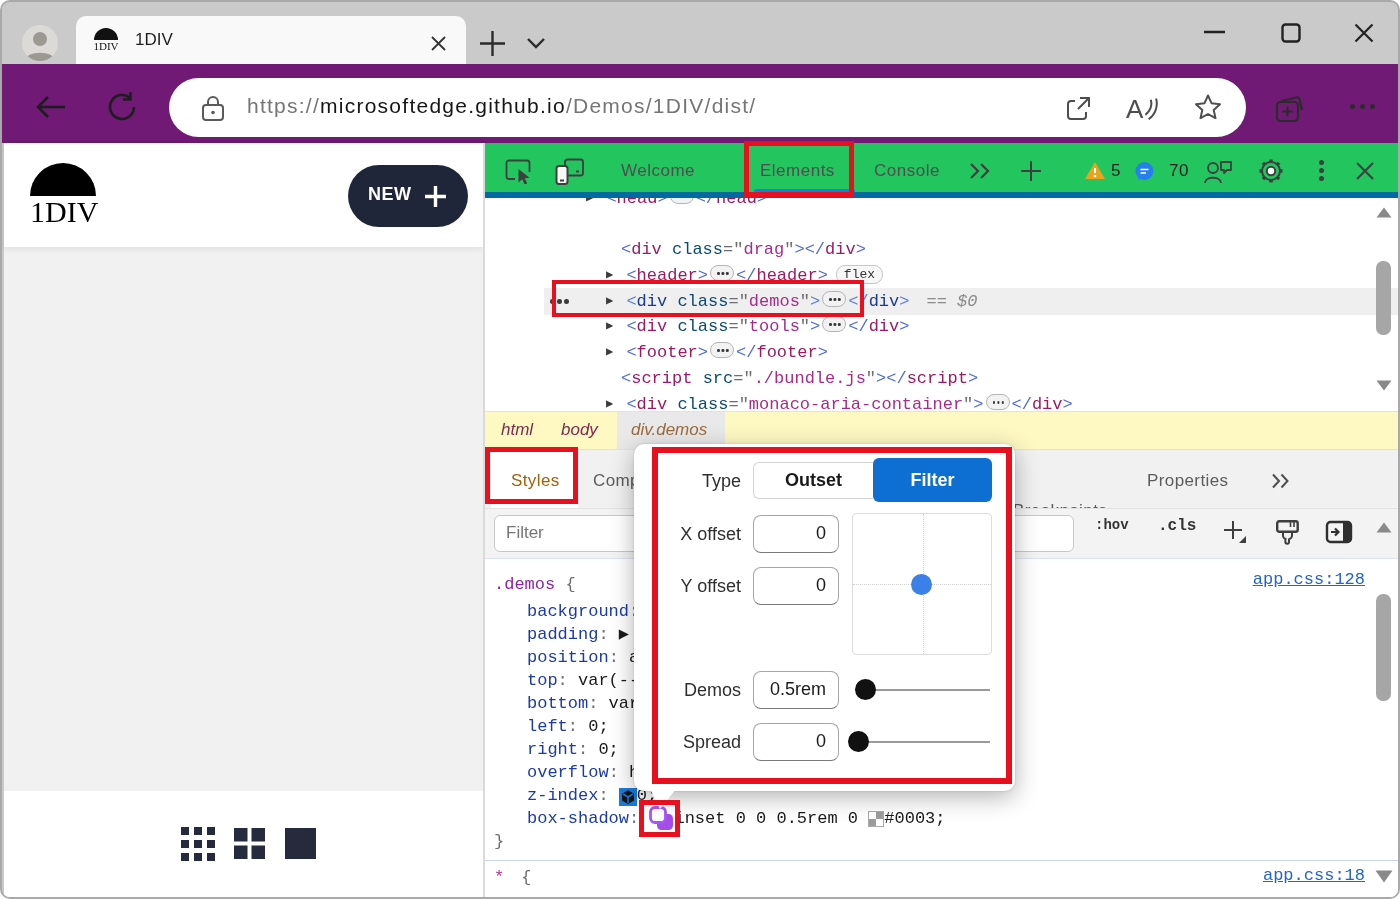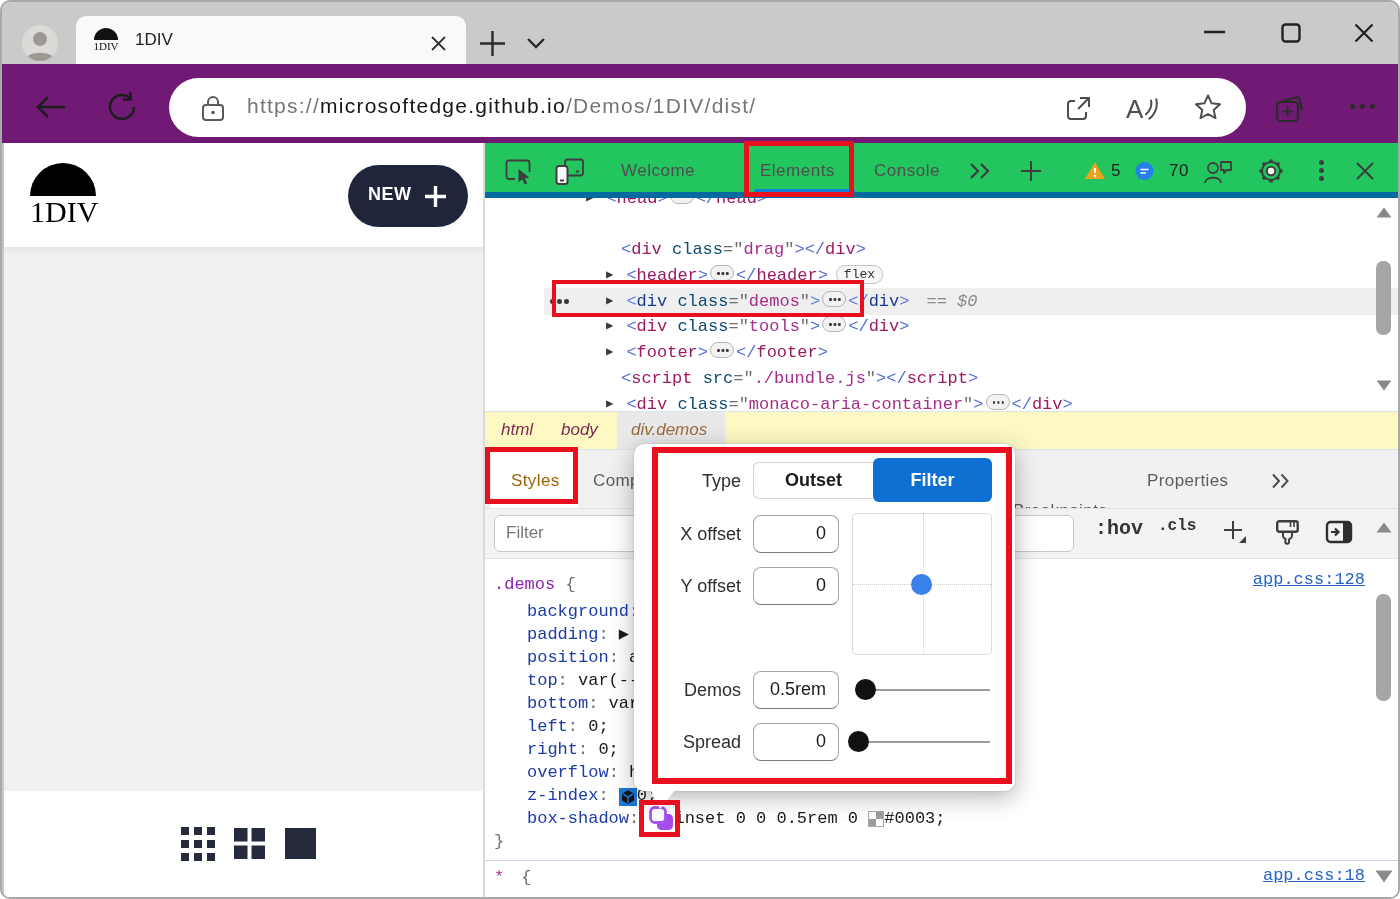--- a/index.html
+++ b/index.html
@@ -305,21 +305,21 @@
       <div class="stab" style="left:662px;">Properties</div>
       <svg style="position:absolute;left:786px;top:23px" width="20" height="16" viewBox="0 0 20 16">
           <path d="M2 1.5 L8 8 L2 14.5 M10.5 1.5 L16.5 8 L10.5 14.5" stroke="#4e4e4e" stroke-width="2" fill="none"></path>
         </svg>
     </div>
 
     <div id="filterrow">
       <div id="filterinput">
           <span>Filter</span>
         </div>
-      <div style="position:absolute;left:610px;top:8px;font-family:'Liberation Mono',monospace;font-weight:700;font-size:20px;color:#333">:hov</div>
+      <div style="position:absolute;left:610px;top:8px;font-family:'Liberation Mono',monospace;font-weight:700;font-size:14px;color:#333">:hov</div>
       <div style="position:absolute;left:673px;top:8px;font-family:'Liberation Mono',monospace;font-weight:700;font-size:16px;color:#333">.cls</div>
       <svg style="position:absolute;left:737px;top:10px" width="26" height="26" viewBox="0 0 26 26">
           <path d="M11 2 V20 M2 11 H20" stroke="#3e3e3e" stroke-width="2"></path>
           <path d="M17 24 h7 l-0 -7 Z" fill="#3e3e3e"></path>
         </svg>
 
       <svg style="position:absolute;left:790px;top:10px" width="25" height="27" viewBox="0 0 25 27">
         <rect x="2.2" y="2.2" width="20.5" height="10.5" rx="2" fill="none" stroke="#3e3e3e" stroke-width="2.4"></rect>
         <path d="M15.5 3 V8 M19 3 V8" stroke="#3e3e3e" stroke-width="1.6"></path>
         <path d="M8 13 H17 V16.5 a3.5 3.5 0 0 1 -3.5 3.5 H14 V23 a1.8 1.8 0 0 1 -3.6 0 V20 H11.5 A3.5 3.5 0 0 1 8 16.5 Z" fill="none" stroke="#3e3e3e" stroke-width="2"></path>

